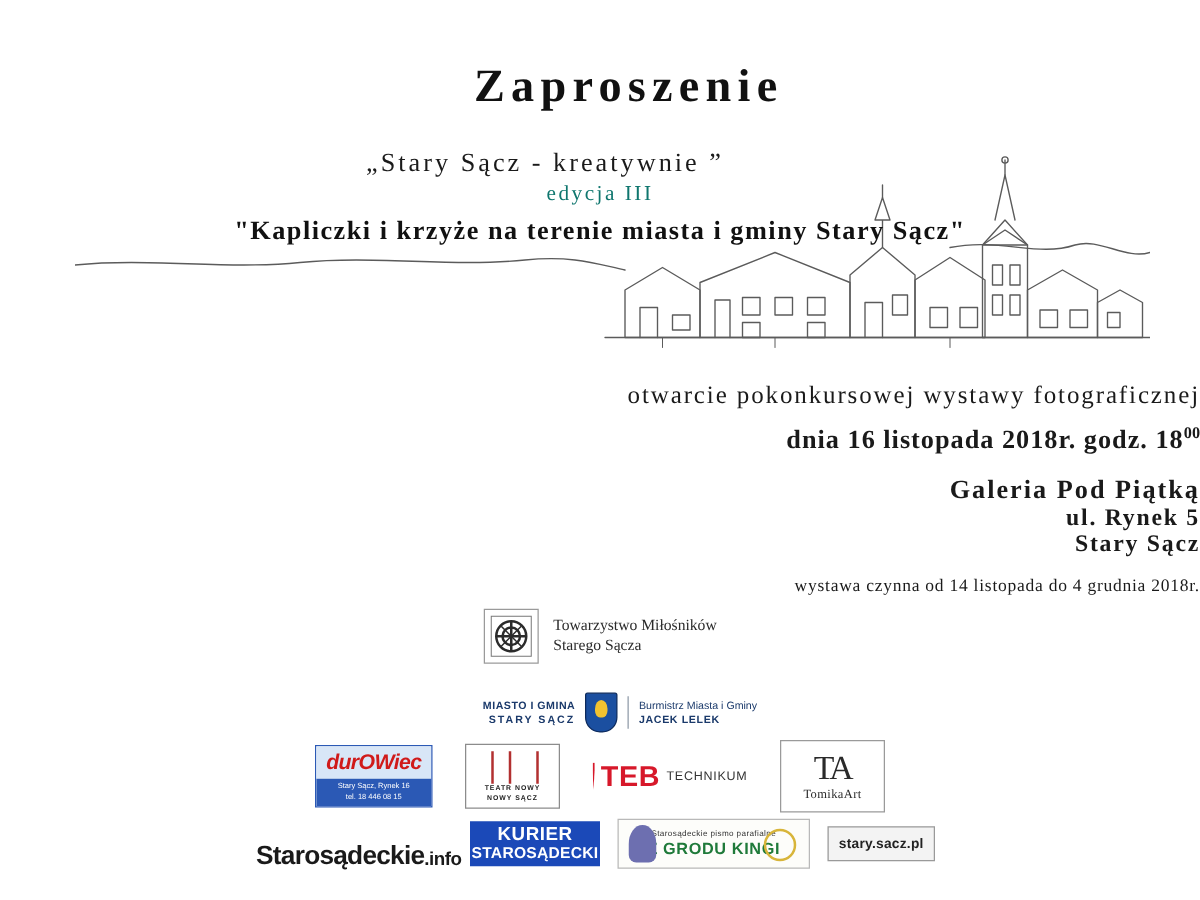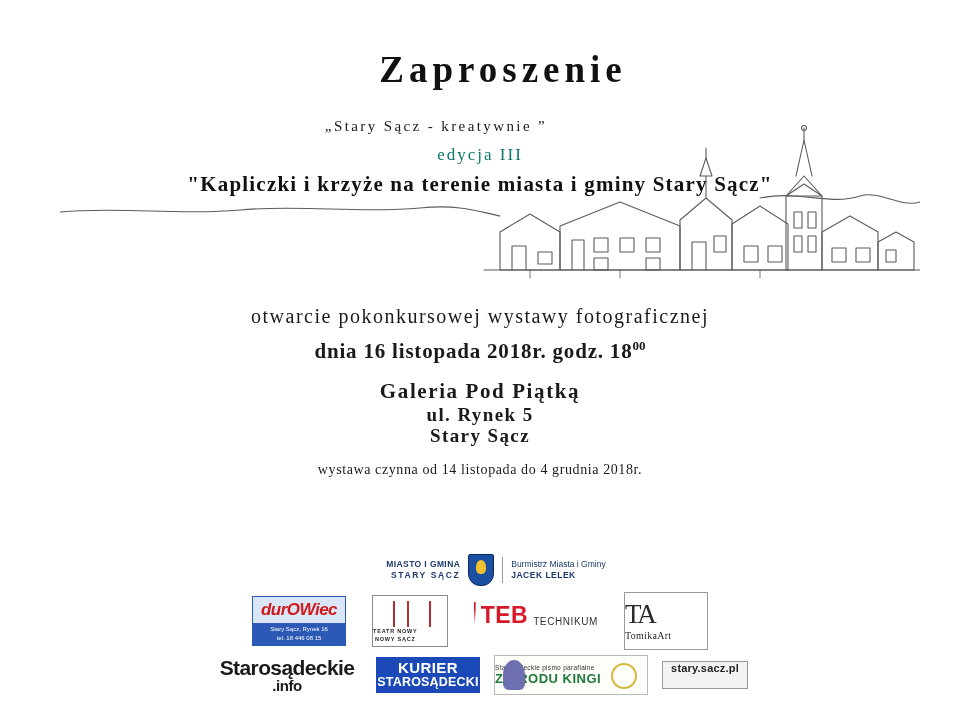--- a/index.html
+++ b/index.html
@@ -33,21 +33,21 @@
     letter-spacing: 5px;
     color: #111;
     padding-left: 23px;
   }
   .subtitle1 {
     position: absolute;
     top: 118px;
     left: 0;
     width: 872px;
     text-align: center;
-    font-size: 15px;
+    font-size: 21px;
     letter-spacing: 2.4px;
     color: #1a1a1a;
   }
   .subtitle2 {
     position: absolute;
     top: 145px;
     left: 0;
     width: 960px;
     text-align: center;
     font-size: 17px;
@@ -75,21 +75,21 @@
     height: 170px;
     z-index: 0;
   }
 
   
   .info {
     position: absolute;
     top: 305px;
     left: 0;
     width: 960px;
-    text-align: center;
+    text-align: right;
     z-index: 2;
   }
   .line-event {
     font-size: 20px;
     letter-spacing: 1.5px;
     margin-bottom: 10px;
   }
   .line-date {
     font-size: 21px;
     font-weight: bold;
@@ -218,21 +218,21 @@
     top: 592px;
     left: 0;
     width: 960px;
     display: flex;
     justify-content: center;
     align-items: center;
     gap: 26px;
   }
   .logo-box {
     display: flex;
-    align-items: flex-start;
+    align-items: center;
     justify-content: center;
     background: #fff;
     font-family: "Liberation Sans", sans-serif;
   }
   
   .logo-duro {
     width: 92px;
     height: 48px;
     border: 1px solid #2b59b5;
     flex-direction: column;
@@ -381,22 +381,22 @@
     color: #fff;
     background: #d7182a;
     padding: 0 3px;
     letter-spacing: -0.5px;
     line-height: 1.1;
     margin-top: 1px;
   }
   .logo-staro {
     width: 150px;
     height: 40px;
-    flex-direction: column;
-    align-items: center;
+    flex-direction: row;
+    align-items: flex-end;
     justify-content: center;
   }
   .staro-1 {
     font-size: 21px;
     font-weight: bold;
     color: #1a1a1a;
     letter-spacing: -0.6px;
     line-height: 1;
     font-family: "Liberation Sans", sans-serif;
   }
@@ -552,20 +552,36 @@
     <div class="line-event">otwarcie pokonkursowej wystawy fotograficznej</div>
     <div class="line-date">
       <span>dnia 16 listopada 2018r. godz. 18</span><sup>00</sup>
     </div>
     <div class="line-venue">Galeria Pod Piątką</div>
     <div class="line-street">ul. Rynek 5</div>
     <div class="line-city">Stary Sącz</div>
     <div class="line-open">wystawa czynna od 14 listopada do 4 grudnia 2018r.</div>
   </div>
 
+  <div class="organiser">
+    <div class="org-logo">
+      <svg width="34" height="34" viewBox="0 0 34 34" xmlns="http://www.w3.org/2000/svg">
+        <rect x="1" y="1" width="32" height="32" fill="#ffffff" stroke="#777" stroke-width="0.8"></rect>
+        <circle cx="17" cy="17" r="12" fill="none" stroke="#2b2b2b" stroke-width="2"></circle>
+        <circle cx="17" cy="17" r="7" fill="none" stroke="#2b2b2b" stroke-width="2"></circle>
+        <path d="M5 17 H29" stroke="#2b2b2b" stroke-width="2"></path>
+        <path d="M17 5 V29" stroke="#2b2b2b" stroke-width="2"></path>
+        <path d="M9 9 L25 25 M25 9 L9 25" stroke="#2b2b2b" stroke-width="1.2"></path>
+      </svg>
+    </div>
+    <div class="org-text">
+      <div>Towarzystwo Miłośników</div>
+      <div>Starego Sącza</div>
+    </div>
+  </div>
 
   <div class="patron">
     <div class="patron-box">
       <div class="patron-left">
         <div class="l1">MIASTO I GMINA</div>
         <div class="l2">STARY SĄCZ</div>
       </div>
       <div class="crest"></div>
       <div class="patron-div"></div>
       <div class="patron-right">

